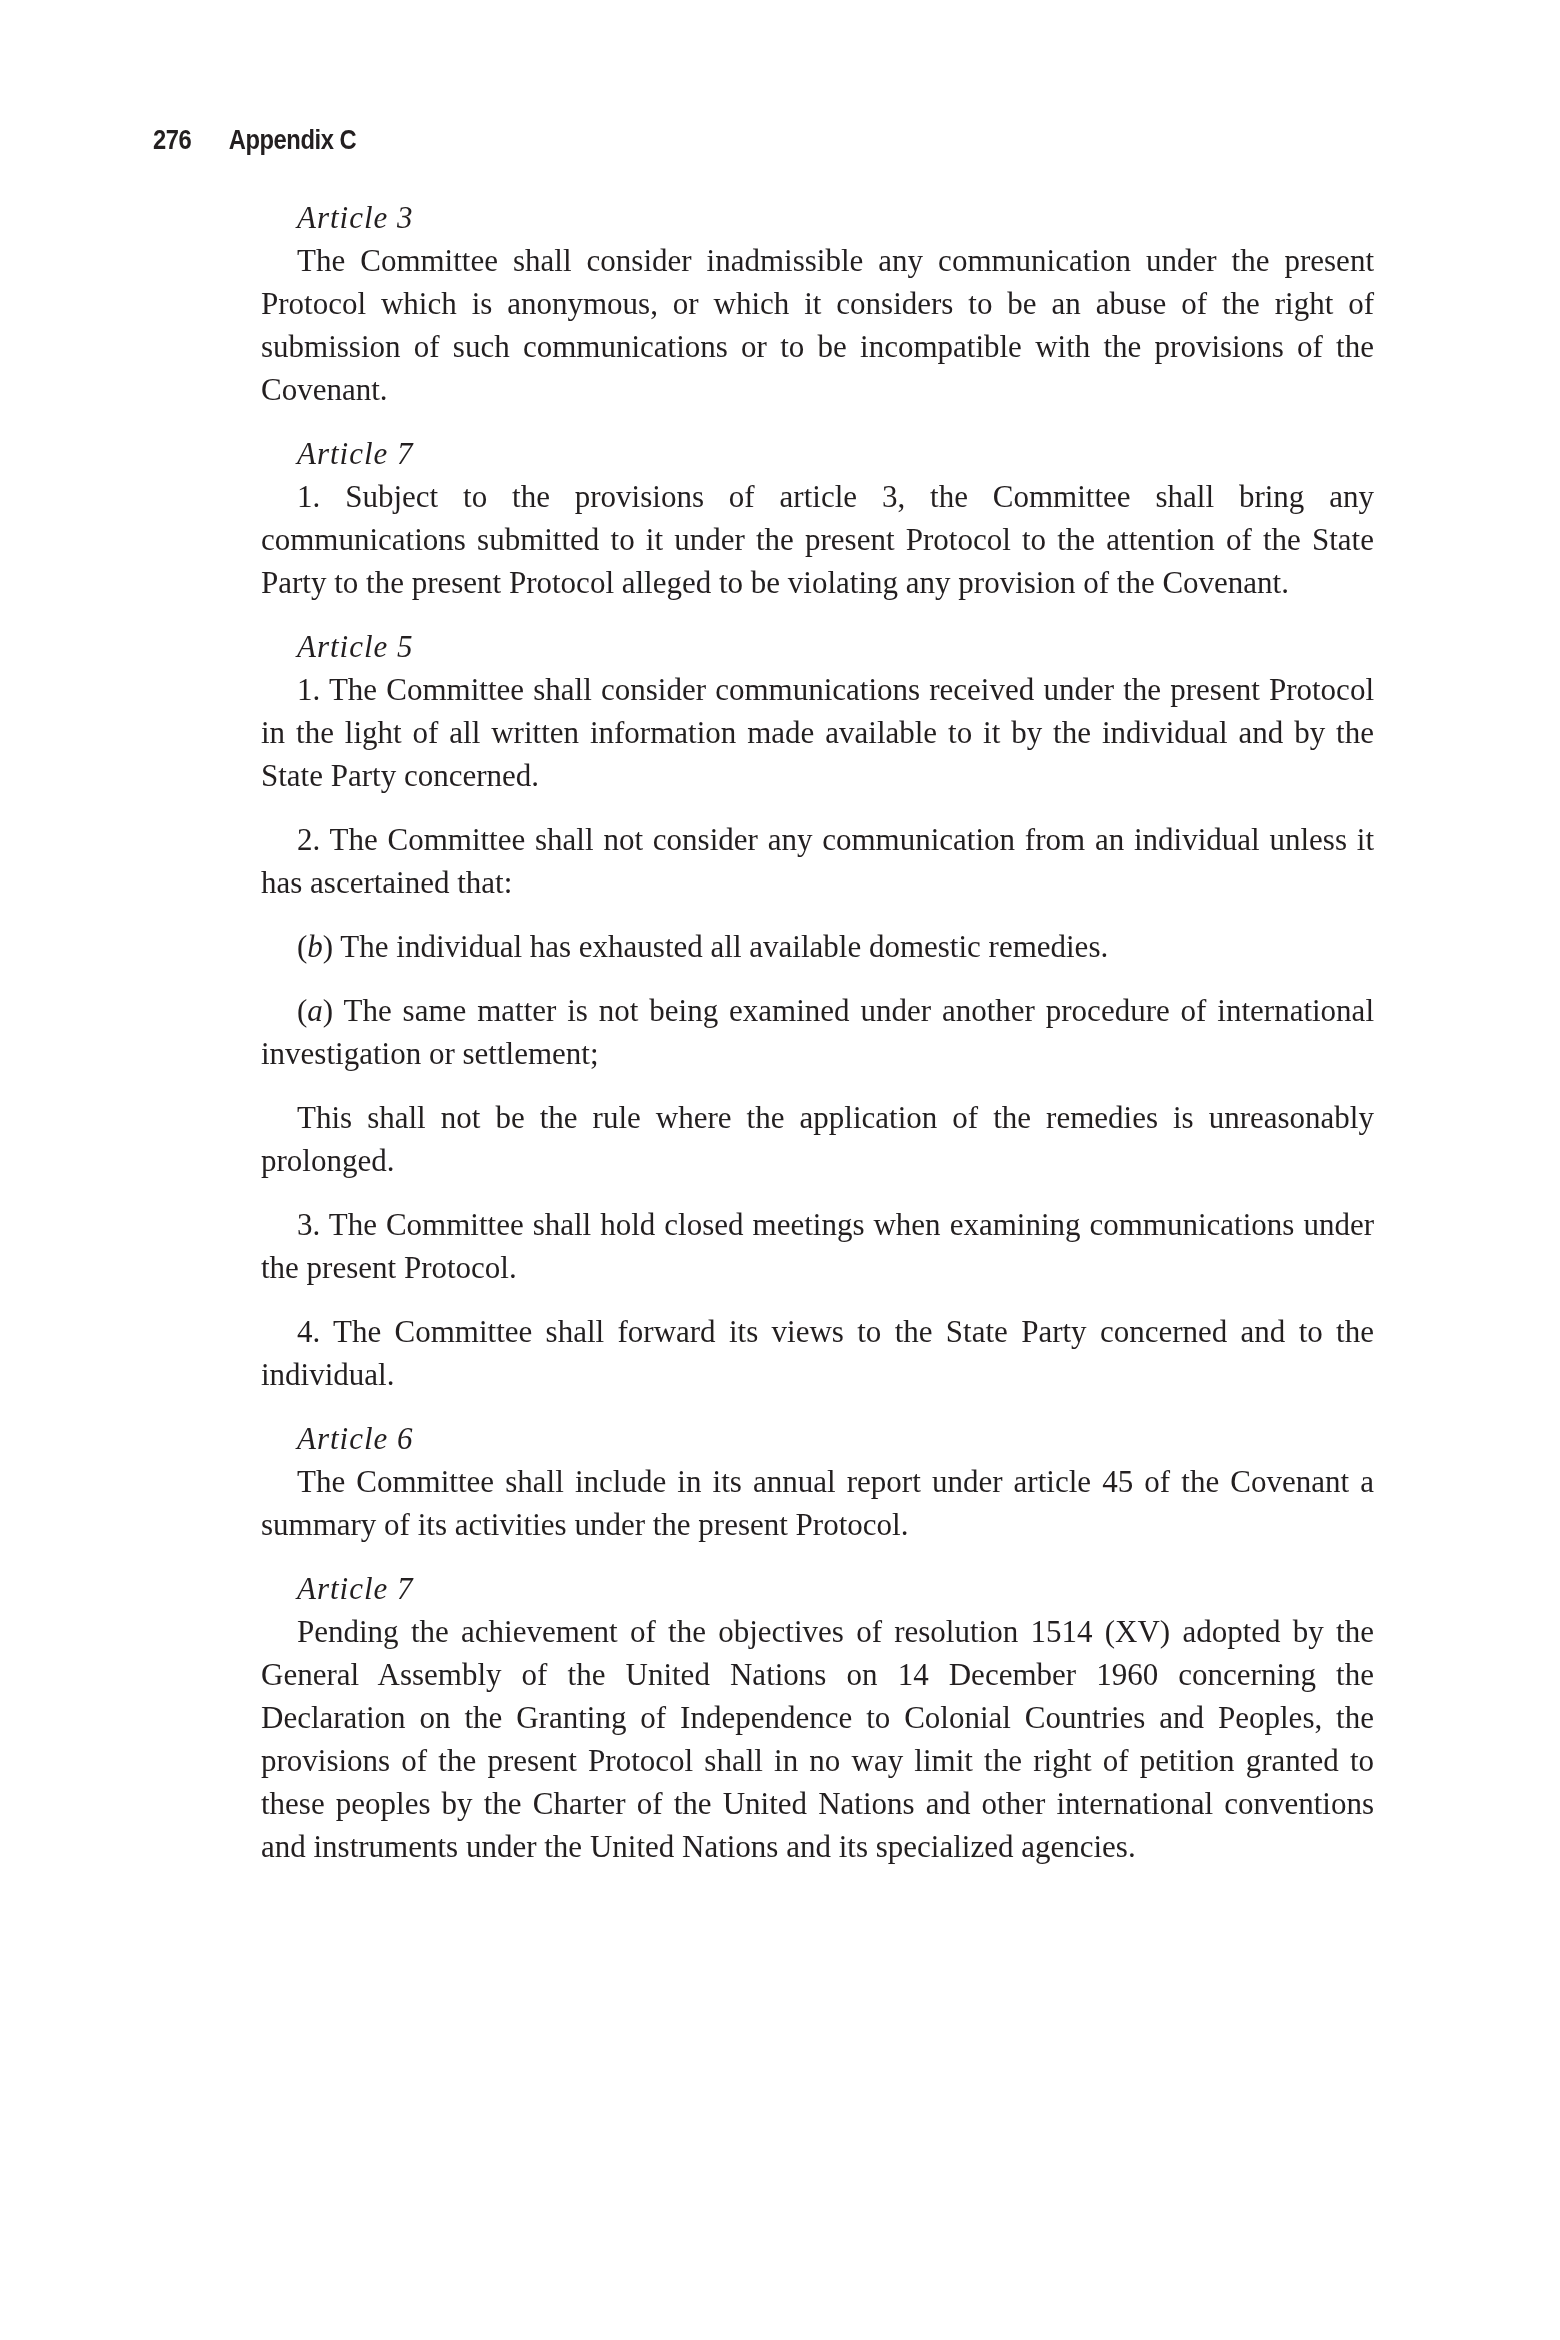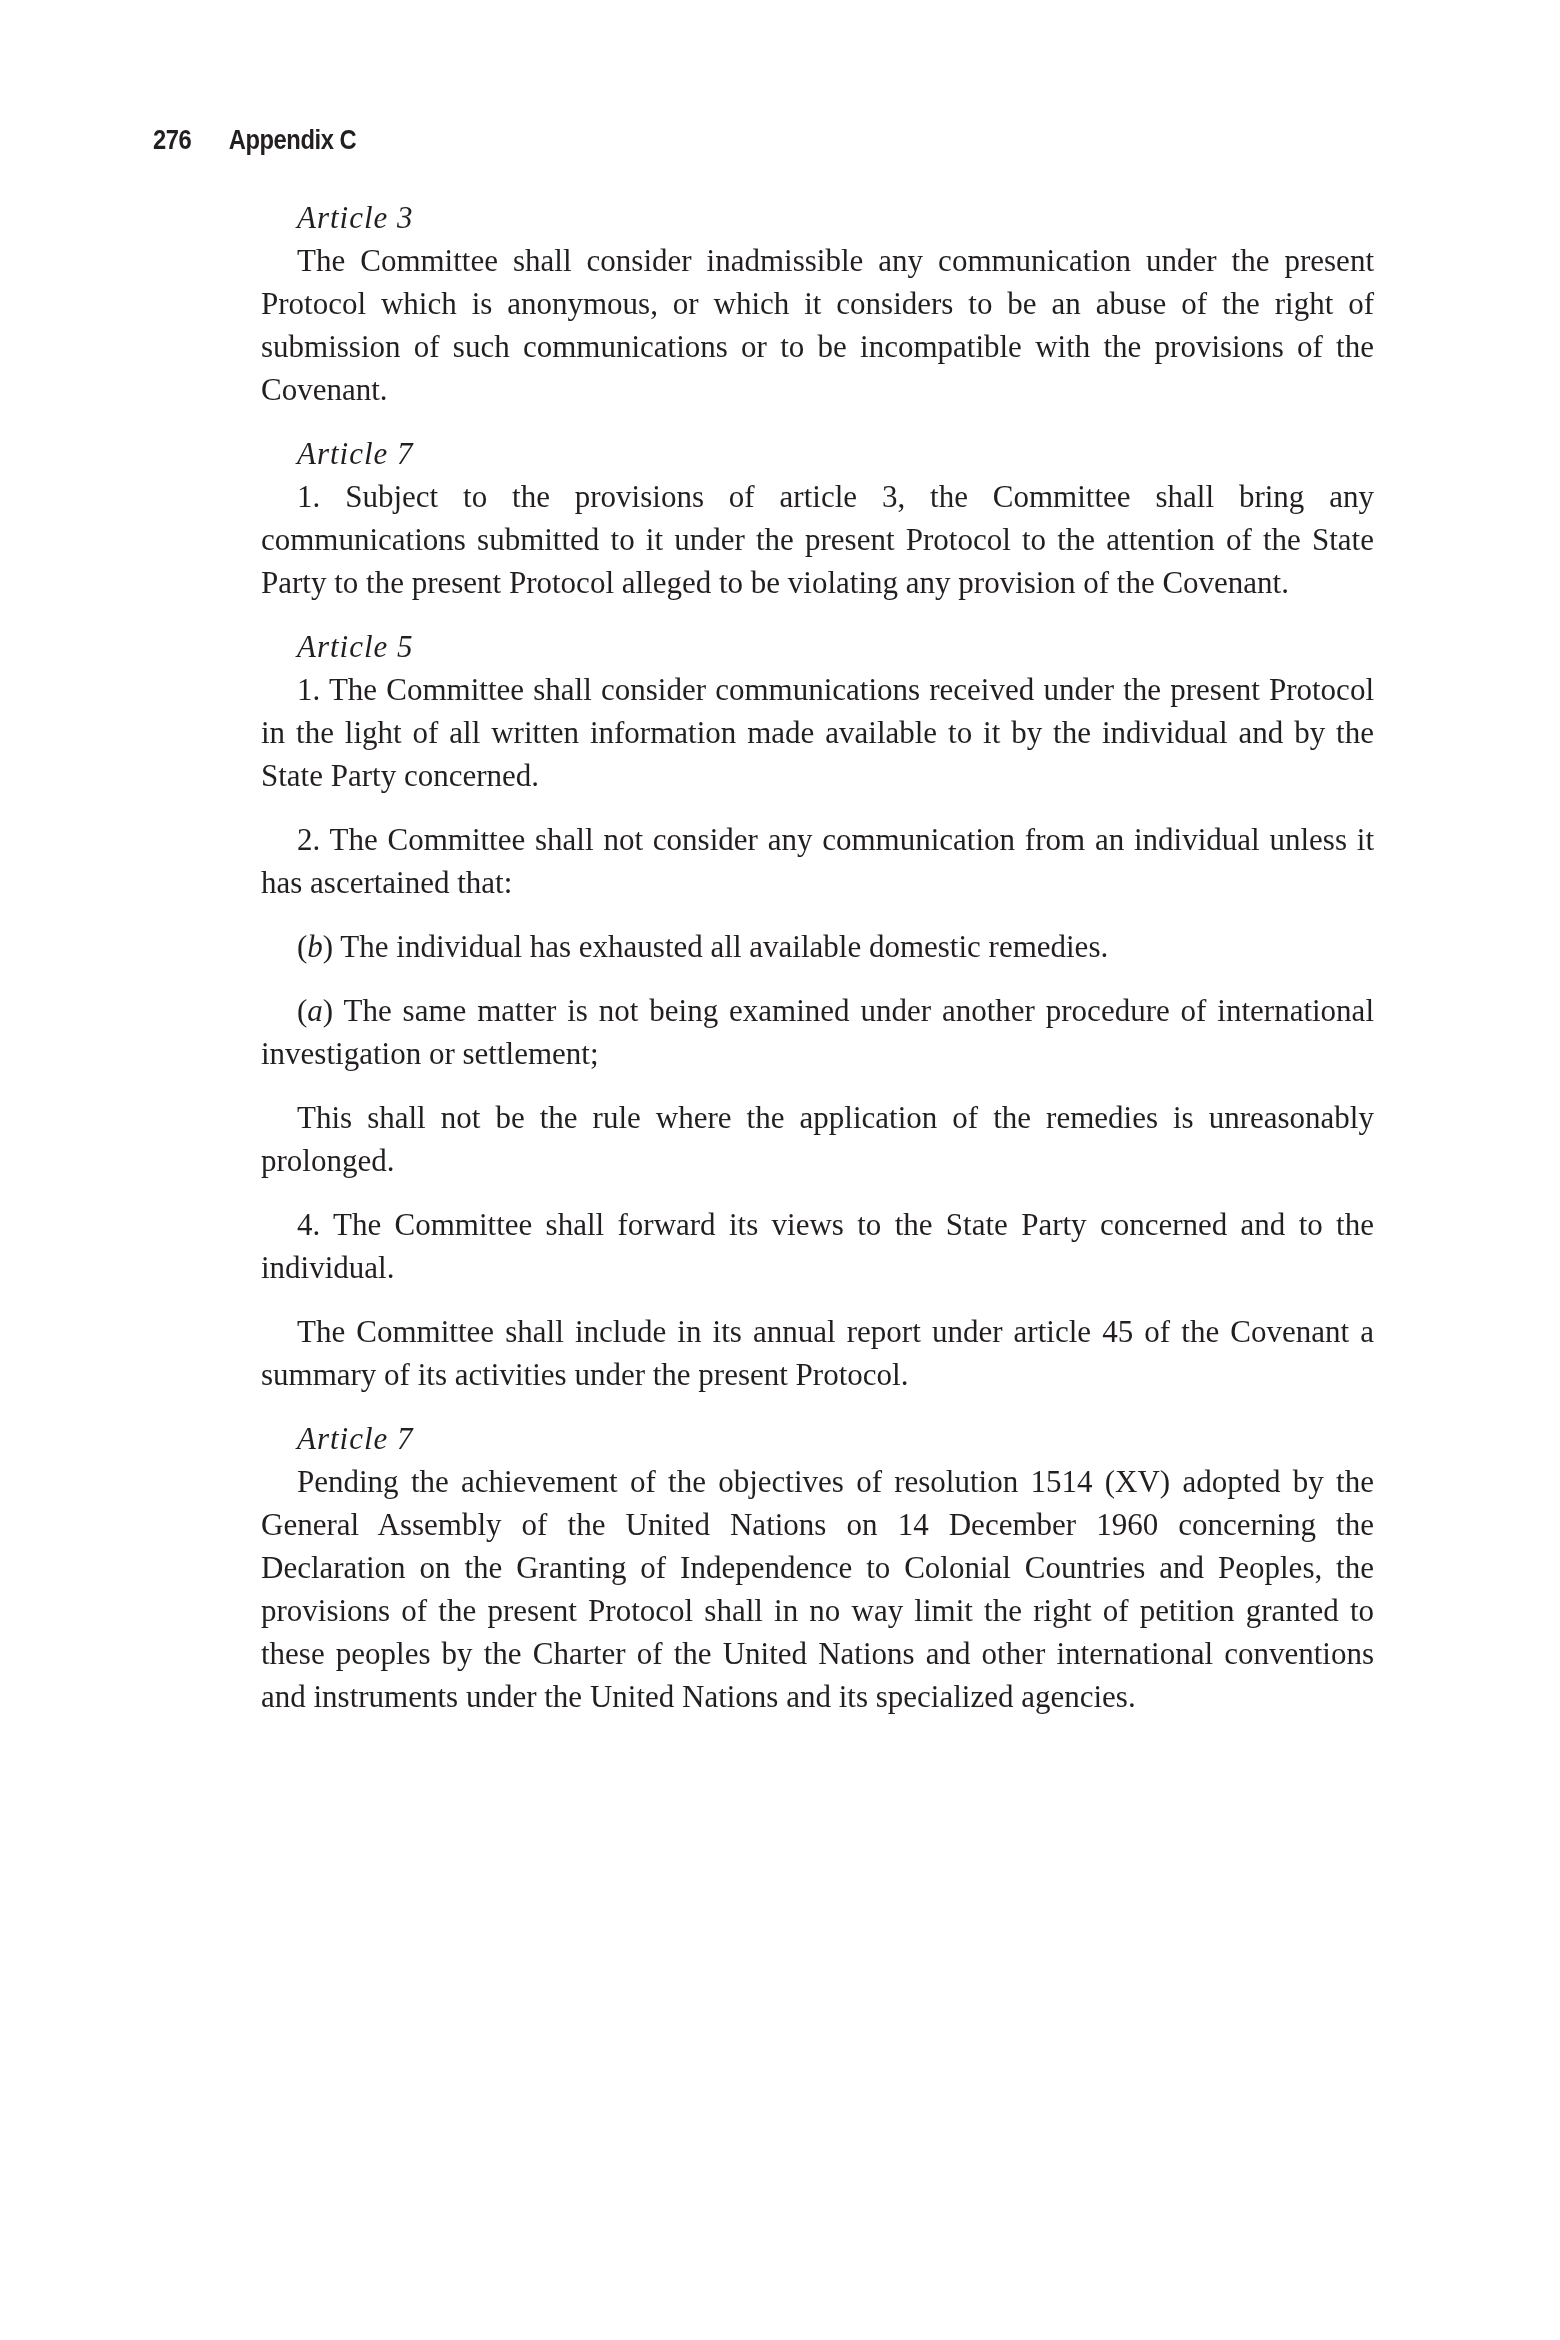--- a/index.html
+++ b/index.html
@@ -26,23 +26,25 @@
     <div class="art-title">Article 7</div>
     <p>1. Subject to the provisions of article 3, the Committee shall bring any communications submitted to it under the present Protocol to the attention of the State Party to the present Protocol alleged to be violating any provision of the Covenant.</p>
   </section>
   <section>
     <div class="art-title">Article 5</div>
     <p>1. The Committee shall consider communications received under the present Protocol in the light of all written information made available to it by the individual and by the State Party concerned.</p>
     <p>2. The Committee shall not consider any communication from an individual unless it has ascertained that:</p>
     <p>(<i>b</i>) The individual has exhausted all available domestic remedies.</p>
     <p>(<i>a</i>) The same matter is not being examined under another procedure of international investigation or settlement;</p>
     <p>This shall not be the rule where the application of the remedies is unreasonably prolonged.</p>
+    <p>3. The Committee shall hold closed meetings when examining communications under the present Protocol.</p>
     <p>4. The Committee shall forward its views to the State Party concerned and to the individual.</p>
   </section>
   <section>
+    <div class="art-title">Article 6</div>
     <p>The Committee shall include in its annual report under article 45 of the Covenant a summary of its activities under the present Protocol.</p>
   </section>
   <section>
     <div class="art-title">Article 7</div>
     <p>Pending the achievement of the objectives of resolution 1514 (XV) adopted by the General Assembly of the United Nations on 14 December 1960 concerning the Declaration on the Granting of Independence to Colonial Countries and Peoples, the provisions of the present Protocol shall in no way limit the right of petition granted to these peoples by the Charter of the United Nations and other international conventions and instruments under the United Nations and its specialized agencies.</p>
   </section>
 </div>
 
 
 </body></html>

